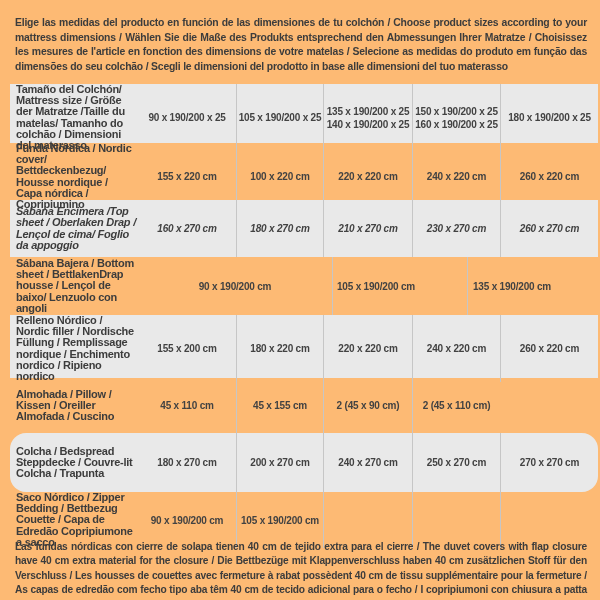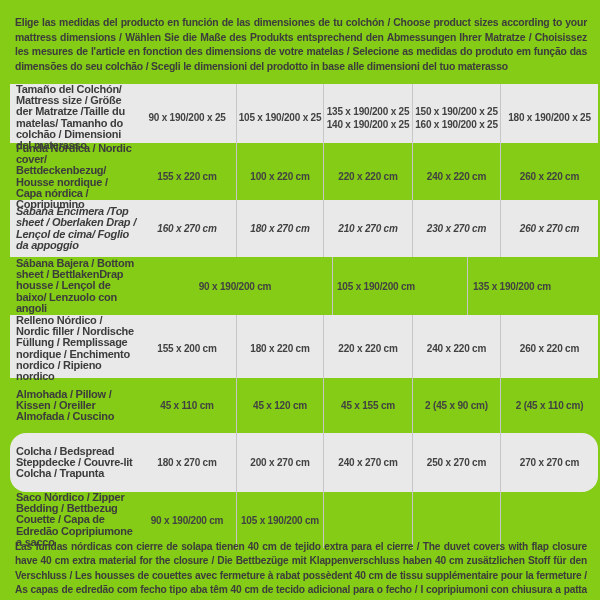--- a/index.html
+++ b/index.html
@@ -1,17 +1,17 @@
 <!DOCTYPE html>
 <html><head>
 <meta charset="utf-8">
 <style>
   html,body{margin:0;padding:0;background:#ffffff;}
   body{width:600px;height:600px;font-family:"Liberation Sans",sans-serif;color:#3c3c3c;}
-  .page{position:relative;width:600px;height:600px;overflow:hidden;background:#84cc16;}
+  .page{position:relative;width:600px;height:600px;overflow:hidden;background:#fdba74;}
 
   .intro{position:absolute;top:16px;left:15px;width:572px;margin:0;
          font-size:10.4px;font-weight:bold;line-height:14.6px;
          text-align:justify;letter-spacing:-0.2px;color:#3c3c3c;}
 
   .sizetable{position:absolute;top:84px;left:10px;width:588px;}
   .row{display:grid;grid-template-columns:128px 98px 87px 89px 88px 98px;}
   .row:nth-child(odd){background:#e9e9e9;}
   .row:nth-child(1){height:59px;}
   .row:nth-child(2){height:57px;}
@@ -83,21 +83,20 @@
       <div class="cell val">155 x 200 cm</div>
       <div class="cell val">180 x 220 cm</div>
       <div class="cell val">220 x 220 cm</div>
       <div class="cell val">240 x 220 cm</div>
       <div class="cell val">260 x 220 cm</div>
     </div>
 
     <div class="row">
       <div class="cell label">Almohada  / Pillow / Kissen / Oreiller Almofada / Cuscino</div>
       <div class="cell val">45 x 110 cm</div>
-      <div class="cell val">45 x 120 cm</div>
       <div class="cell val">45 x 155 cm</div>
       <div class="cell val">2 (45 x 90 cm)</div>
       <div class="cell val">2 (45 x 110 cm)</div>
     </div>
 
     <div class="row">
       <div class="cell label">Colcha / Bedspread Steppdecke / Couvre-lit Colcha / Trapunta</div>
       <div class="cell val">180 x 270 cm</div>
       <div class="cell val">200 x 270 cm</div>
       <div class="cell val">240 x 270 cm</div>

